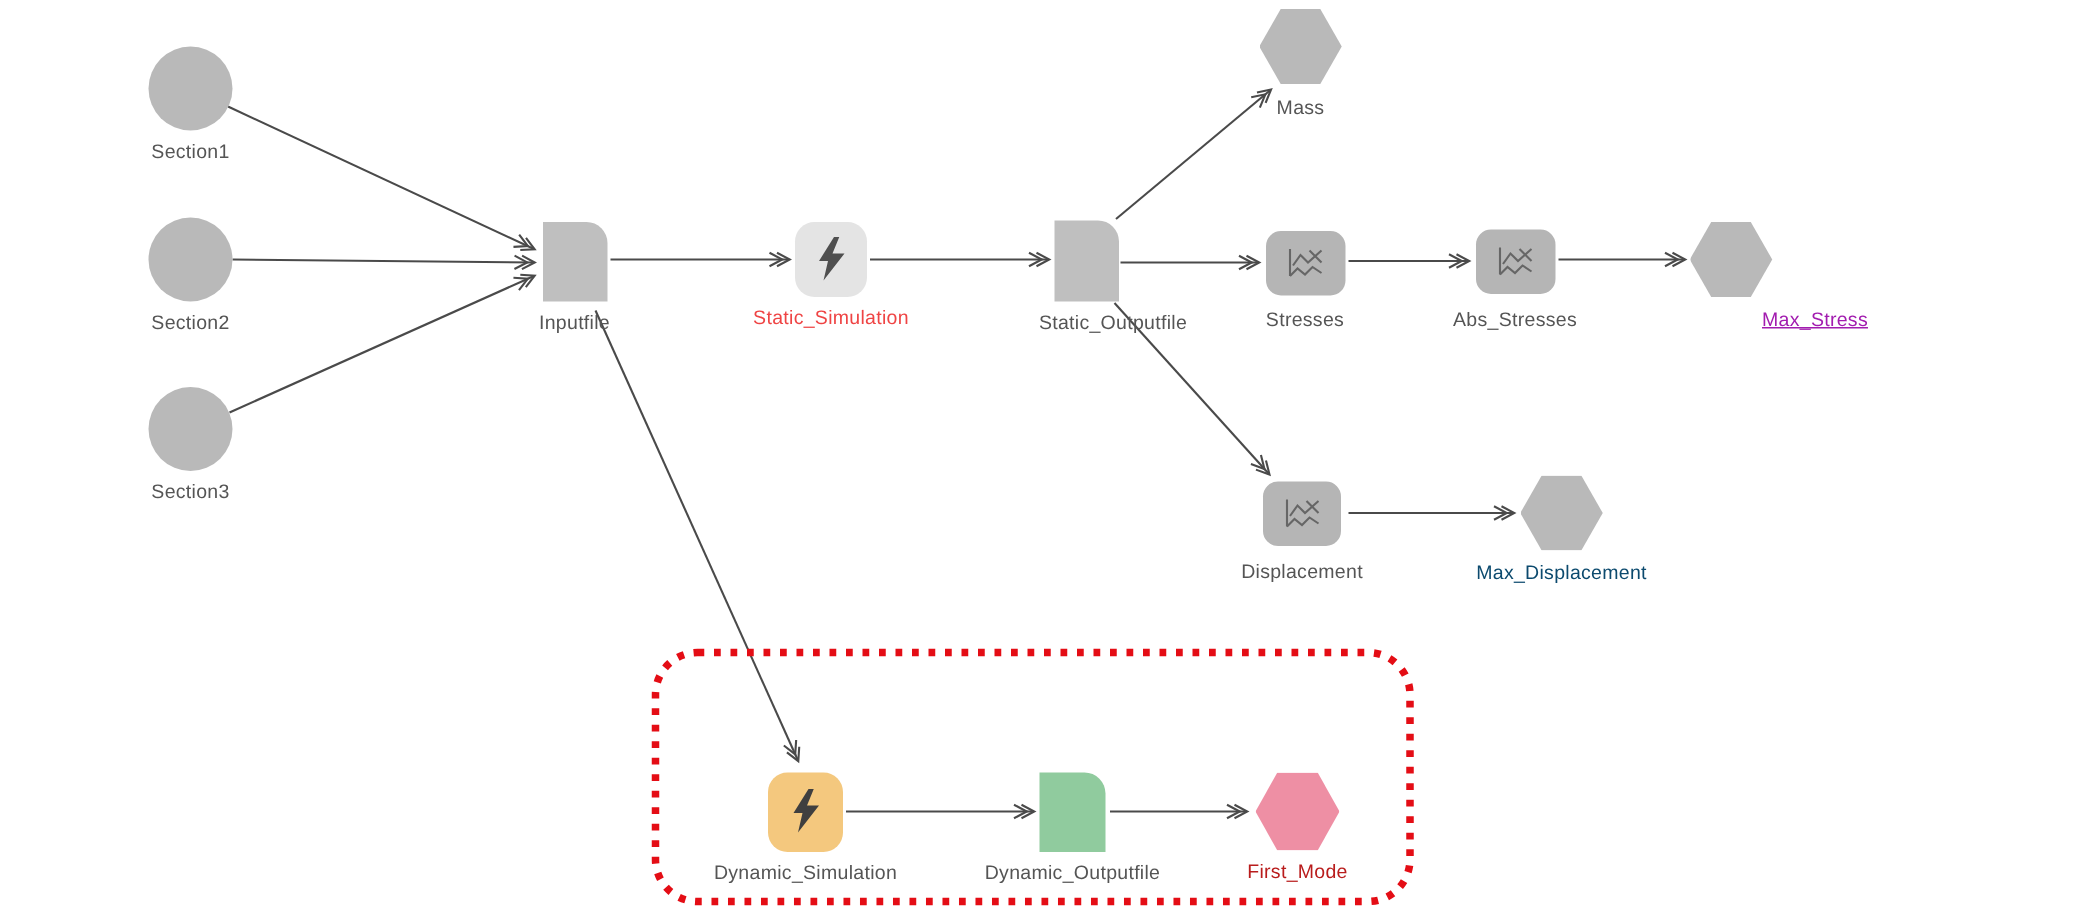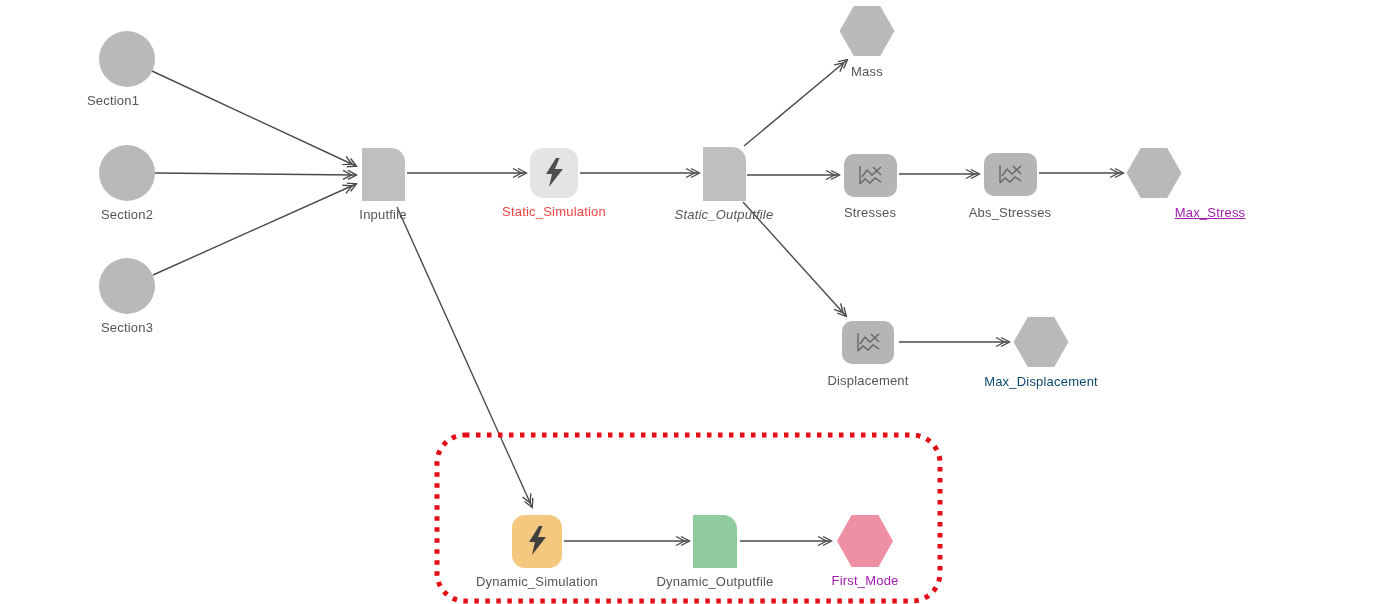--- a/index.html
+++ b/index.html
@@ -50,35 +50,35 @@
         <line x1="899" y1="342" x2="1009" y2="342" stroke="#4a4a4a" stroke-width="1.4" marker-end="url(#arrowhead)"></line>
         <line x1="397" y1="207" x2="532" y2="507" stroke="#4a4a4a" stroke-width="1.4" marker-end="url(#arrowhead)"></line>
         <line x1="564" y1="541" x2="689" y2="541" stroke="#4a4a4a" stroke-width="1.4" marker-end="url(#arrowhead)"></line>
         <line x1="740" y1="541" x2="831" y2="541" stroke="#4a4a4a" stroke-width="1.4" marker-end="url(#arrowhead)"></line>
       </g>
     <rect id="annotation-box" fill="none" stroke-width="5" stroke-dasharray="4.5 6.5" rx="28" ry="28" x="437" y="435" width="503" height="166" stroke="#e40d15"></rect>
   </svg>
 
   <div id="node-layer">
       <div class="node circle" style="left: 99px; top: 31px; width: 56px; height: 56px; background: rgb(185, 185, 185);"></div>
-      <div class="node-label" style="left: 3px; top: 93px; color: rgb(85, 85, 85);">Section1</div>
+      <div class="node-label" style="left: 17px; top: 93px; color: rgb(85, 85, 85);">Section1</div>
       <div class="node circle" style="left: 99px; top: 145px; width: 56px; height: 56px; background: rgb(185, 185, 185);"></div>
       <div class="node-label" style="left: 17px; top: 207px; color: rgb(85, 85, 85);">Section2</div>
       <div class="node circle" style="left: 99px; top: 258px; width: 56px; height: 56px; background: rgb(185, 185, 185);"></div>
       <div class="node-label" style="left: 17px; top: 320px; color: rgb(85, 85, 85);">Section3</div>
       <div class="node file" style="left: 361.5px; top: 147.5px; width: 43px; height: 53px; background: rgb(191, 191, 191);"></div>
       <div class="node-label" style="left: 273px; top: 206.5px; color: rgb(85, 85, 85);">Inputfile</div>
       <div class="node sim" style="left: 530px; top: 148px; width: 48px; height: 50px; background: rgb(228, 228, 228);">
         <svg width="22" height="30" viewBox="0 0 22 30">
           <polygon points="13,0 3,16 9,16 6,29 20,11 12,11 16.5,0" fill="#4f4f4f"></polygon>
         </svg>
       </div>
       <div class="node-label" style="left: 444px; top: 204px; color: #ef4444;">Static_Simulation</div>
       <div class="node file" style="left: 702.5px; top: 147px; width: 43px; height: 54px; background: rgb(191, 191, 191);"></div>
-      <div class="node-label" style="left: 614px; top: 207px; color: rgb(85, 85, 85); font-style: italic;">Static_Outputfile</div>
+      <div class="node-label" style="left: 632px; top: 207px; color: rgb(85, 85, 85);">Static_Outputfile</div>
       <div class="node hex" style="left: 839.5px; top: 6px; width: 55px; height: 50px; background: rgb(185, 185, 185);"></div>
       <div class="node-label" style="left: 757px; top: 64px; color: rgb(85, 85, 85);">Mass</div>
       <div class="node chart" style="left: 843.5px; top: 153.5px; width: 53px; height: 43px; background: rgb(181, 181, 181);">
         <svg width="32" height="26" viewBox="0 0 32 26">
           <g fill="none" stroke="#666666" stroke-width="1.4">
             <path d="M6,4 L6,22"></path>
             <polyline points="6,22 11,17 16,21 21,16 27,20"></polyline>
             <polyline points="8,15 13,8 18,13 27,5"></polyline>
             <line x1="19" y1="5" x2="27" y2="13"></line>
           </g>
@@ -113,17 +113,17 @@
       <div class="node-label" style="left: 931px; top: 374px; color: #0c4a6e;">Max_Displacement</div>
       <div class="node sim" style="left: 512px; top: 514.5px; width: 50px; height: 53px; background: rgb(244, 200, 126);">
         <svg width="22" height="30" viewBox="0 0 22 30">
           <polygon points="13,0 3,16 9,16 6,29 20,11 12,11 16.5,0" fill="#3f3f3f"></polygon>
         </svg>
       </div>
       <div class="node-label" style="left: 427px; top: 573.5px; color: rgb(85, 85, 85);">Dynamic_Simulation</div>
       <div class="node file" style="left: 693px; top: 514.5px; width: 44px; height: 53px; background: rgb(144, 203, 158);"></div>
       <div class="node-label" style="left: 605px; top: 573.5px; color: rgb(85, 85, 85);">Dynamic_Outputfile</div>
       <div class="node hex" style="left: 837px; top: 515px; width: 56px; height: 52px; background: rgb(238, 143, 164);"></div>
-      <div class="node-label" style="left: 755px; top: 573px; color: #a21caf;">First_Mode</div>
+      <div class="node-label" style="left: 755px; top: 573px; color: #b91c1c;">First_Mode</div>
     </div>
 
 
 </div>
 
 </body></html>

